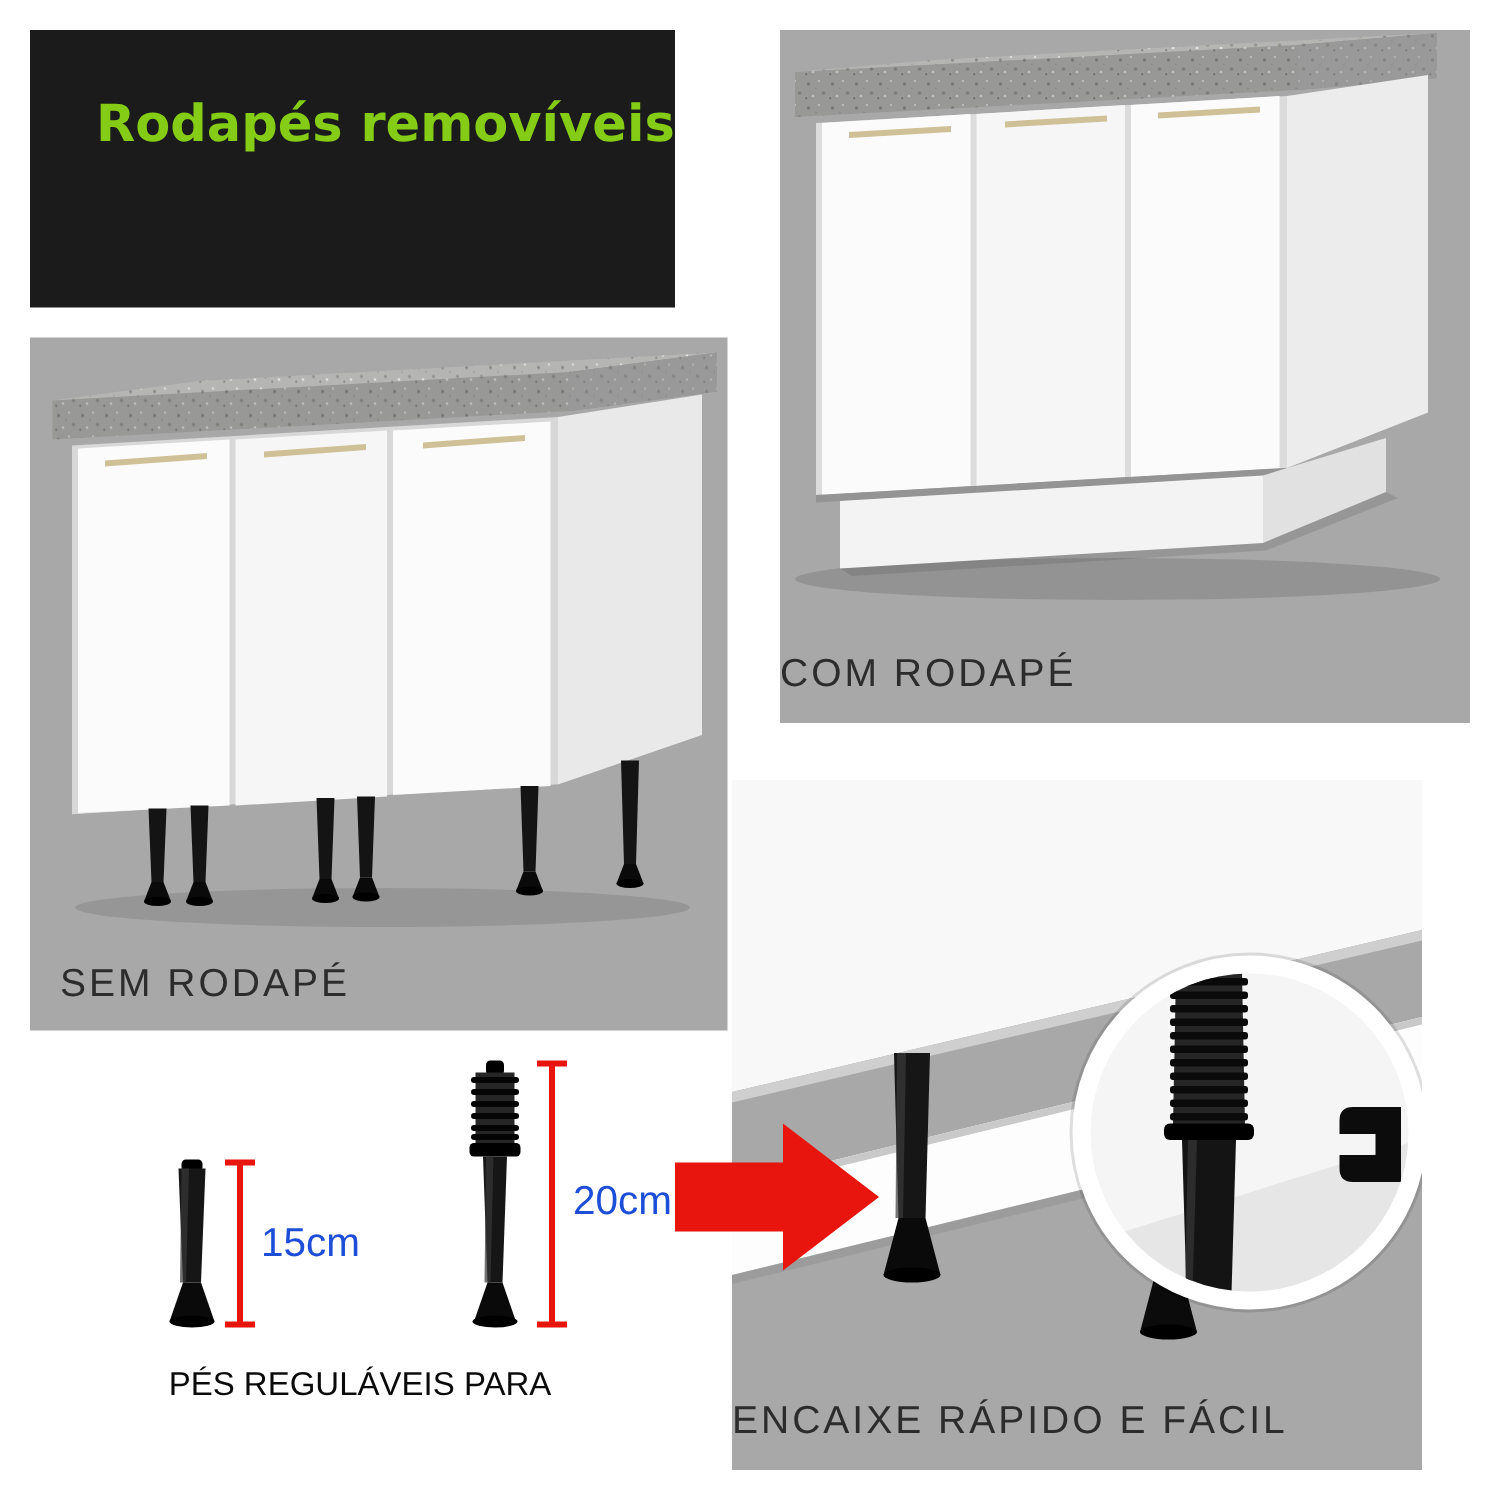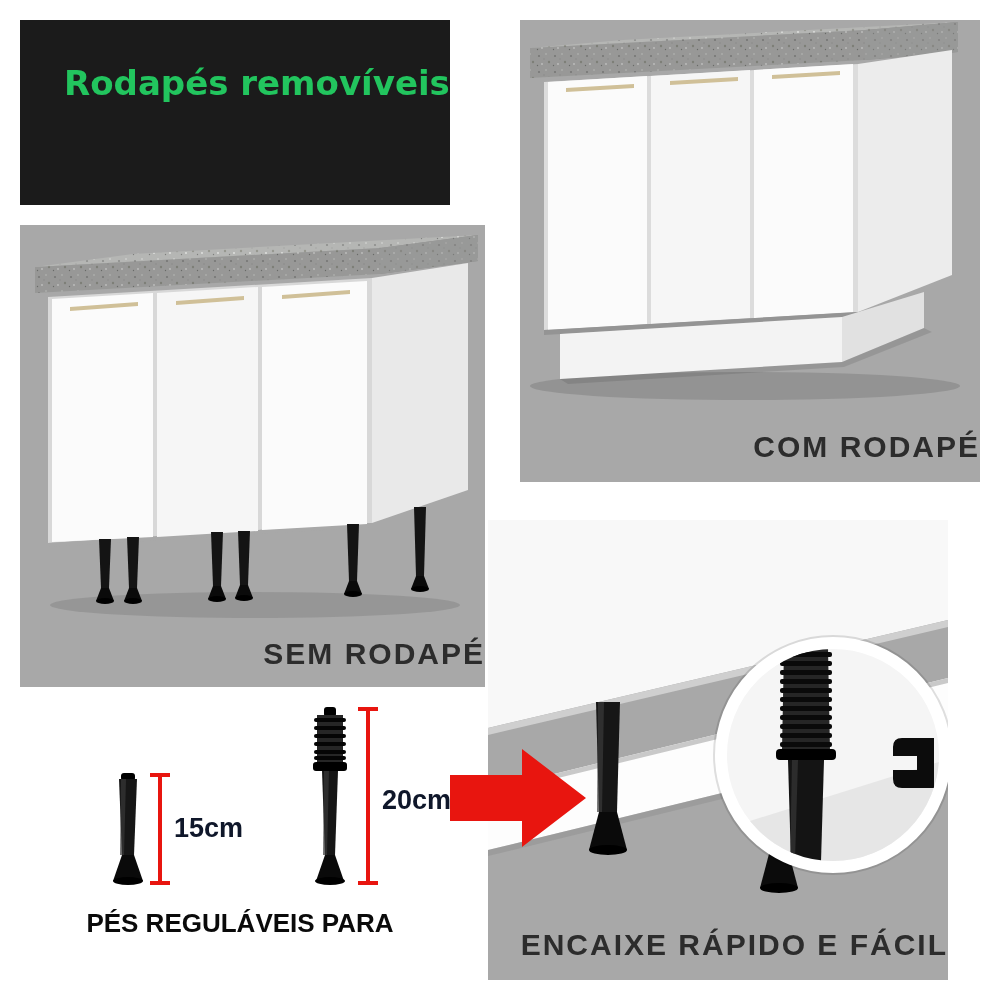--- a/index.html
+++ b/index.html
@@ -1,53 +1,53 @@
 <!DOCTYPE html>
 <html><head>
 <meta charset="utf-8">
 <style>
   * { margin:0; padding:0; box-sizing:border-box; }
   html,body { width:1000px; height:1000px; background:#ffffff; overflow:hidden;
               font-family:"Liberation Sans", sans-serif; position:relative; }
 
   .title-box {
     position:absolute; left:20px; top:20px; width:430px; height:185px;
-    background:#1b1b1b; color:#22c55e;
+    background:#1b1b1b; color:#84cc16;
     padding:40px 0 0 44px;
     font-family:"DejaVu Sans", sans-serif;
     font-weight:700; font-size:34px; line-height:46px;
   }
 
   .panel { position:absolute; background:#a8a8a8; }
   .panel svg { position:absolute; left:0; top:0; width:100%; height:100%; display:block; }
 
   #panel-sem { left:20px;  top:225px; width:465px; height:462px; }
   #panel-com { left:520px; top:20px;  width:460px; height:462px; }
   #panel-enc { left:488px; top:520px; width:460px; height:460px; }
 
   .panel-label {
-    position:absolute; left:0; right:0; text-align:right;
-    font-size:30px; font-weight:700; letter-spacing:2px; color:#2c2c2c;
+    position:absolute; left:0; right:0; text-align:left;
+    font-size:26px; font-weight:400; letter-spacing:2px; color:#2c2c2c;
   }
   #panel-sem .panel-label { bottom:16px;margin-left:20px; }
   #panel-com .panel-label { bottom:18px; }
   #panel-enc .panel-label { bottom:18px; }
 
   .feet-area { position:absolute; left:0; top:685px; width:500px; height:315px; }
   .feet-area svg { position:absolute; left:0; top:0; width:100%; height:100%; }
 
   .measure-text {
-    position:absolute; font-size:27px; font-weight:700; color:#0f172a;
+    position:absolute; font-size:27px; font-weight:400; color:#1d4ed8;
   }
   #measure-15 { left:174px; top:128px; }
   #measure-20 { left:382px; top:100px; }
 
   .feet-caption {
     position:absolute; left:0; top:216px; width:480px; text-align:center;
-    font-size:26px; font-weight:700; color:#0a0a0a; line-height:44px;
+    font-size:22px; font-weight:400; color:#0a0a0a; line-height:44px;
   }
 
   .red-arrow { position:absolute; left:450px; top:743px; width:140px; height:110px; z-index:5; }
   .red-arrow svg { width:100%; height:100%; display:block; }
 </style>
 </head>
 <body>
 
 <div class="title-box">
   <div>Rodapés removíveis</div>

